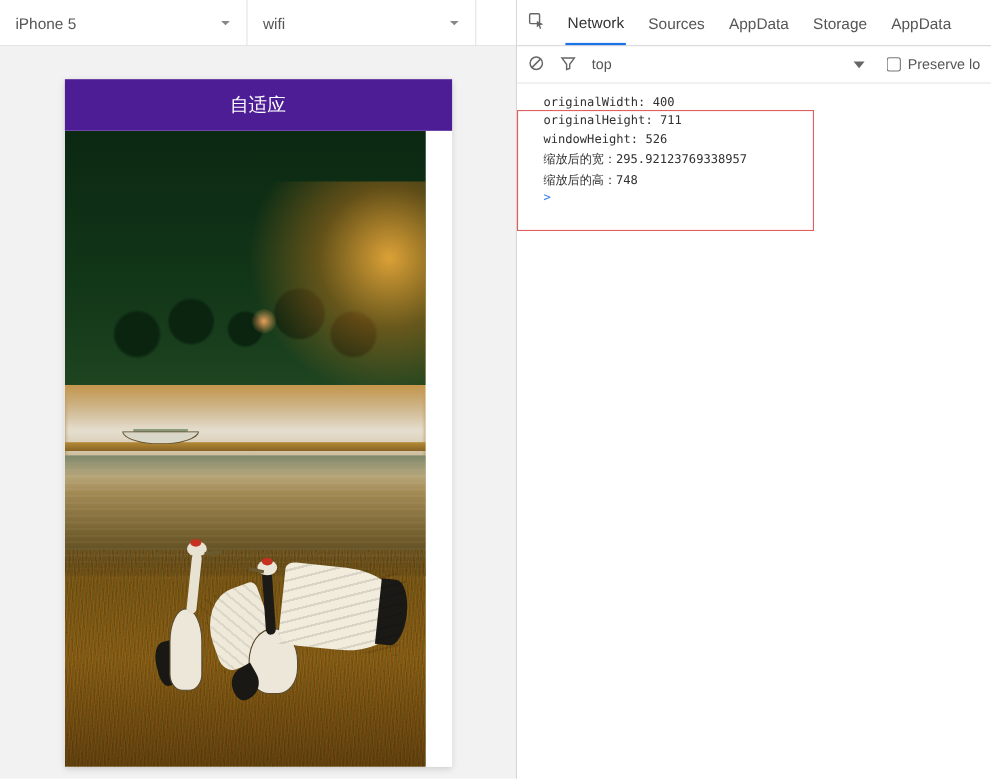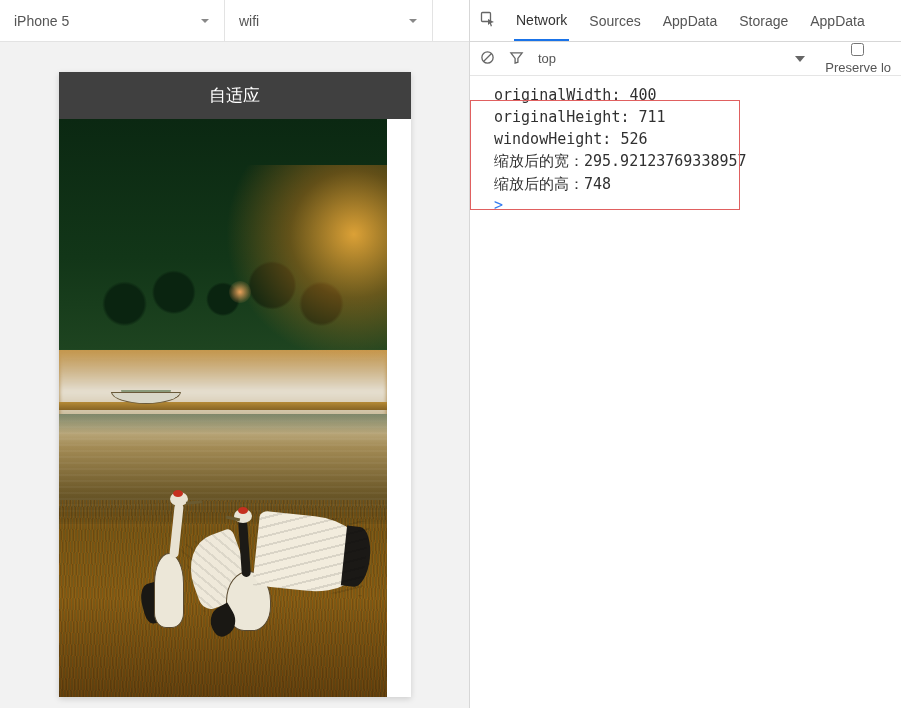--- a/index.html
+++ b/index.html
@@ -53,21 +53,21 @@
   }
   .phone {
     width: 352px;
     background: #fff;
     box-shadow: 0 2px 6px rgba(0,0,0,0.15);
     display: flex;
     flex-direction: column;
     height: 625px;
   }
   .app-title {
-    background: #404040;
+    background: #4c1d95;
     color: #fff;
     text-align: center;
     padding: 12px 0;
     font-size: 17px;
     font-weight: 400;
   }
   .app-content {
     flex: 1;
     position: relative;
     overflow: hidden;
@@ -158,21 +158,21 @@
     font-size: 13px;
   }
   .filterbar svg.ic{width:15px;height:15px;stroke:#666;fill:none;stroke-width:1.4;}
   .filterbar .ctx { flex:0 0 auto; display:flex; align-items:flex-end; gap:4px; cursor:pointer;}
   .filterbar .spacer{flex:1;}
   .filterbar .tri{width:0;height:0;border-left:5px solid transparent;border-right:5px solid transparent;border-top:6px solid #666; margin-right:6px;}
   .filterbar input[type=checkbox]{margin:0 2px 0 0;}
   .console {
     padding: 8px 6px 6px 20px;
     font-family: Consolas, Menlo, monospace;
-    font-size: 15px;
+    font-size: 11px;
     color: #303030;
     position: relative;
   }
   .log-line { padding: 2px 4px; white-space: pre; }
   .prompt{color:#367cf1; padding-left:4px; font-family:Consolas,Menlo,monospace;}
   .redbox{position:absolute; border:1px solid #e06060; pointer-events:none;}
 </style>
 </head>
 <body>
 
@@ -261,21 +261,21 @@
       <span>
         <svg class="ic" viewBox="0 0 16 16">
             <path d="M2 3 H14 L9.5 9 V13 L6.5 14 V9 Z"></path>
           </svg>
       </span>
       <span class="ctx">
         <span>top</span>
       </span>
       <span class="spacer"></span>
       <span class="tri"></span>
-      <label style="display:flex;align-items:center;gap:4px;flex-direction:column;">
+      <label style="display:flex;align-items:center;gap:4px;">
         <input type="checkbox" style="">
         <span>Preserve lo</span>
       </label>
     </div>
     <div class="console">
       <div id="log-area">
           <div class="log-line">originalWidth: 400</div>
           <div class="log-line">originalHeight: 711</div>
           <div class="log-line">windowHeight: 526</div>
           <div class="log-line">缩放后的宽：295.92123769338957</div>

